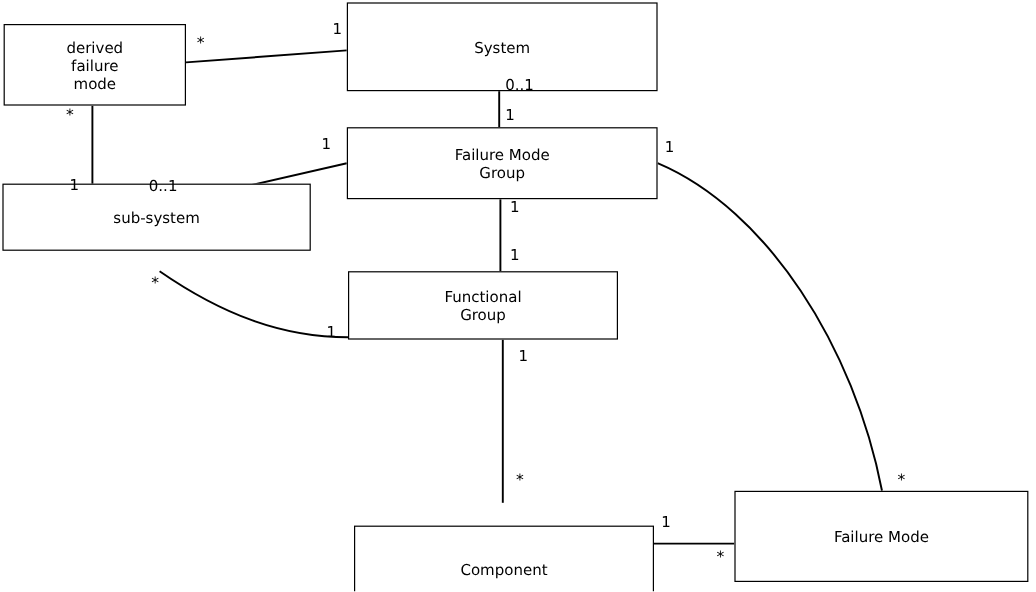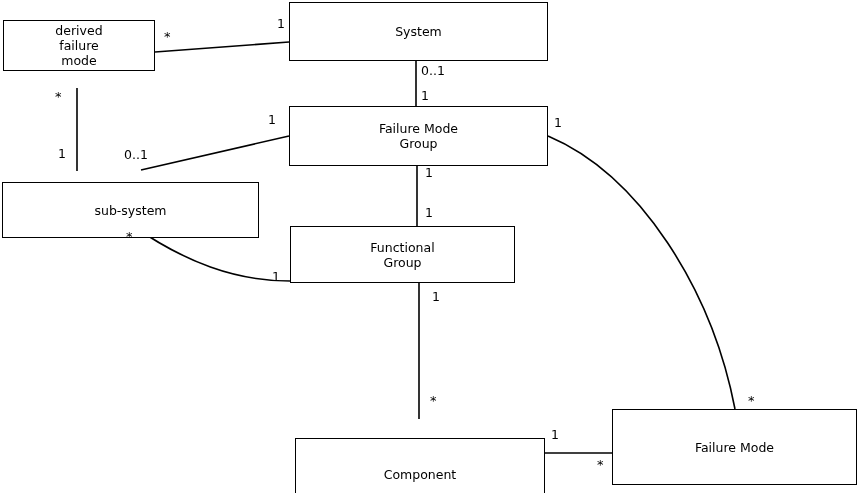--- a/index.html
+++ b/index.html
@@ -66,36 +66,36 @@
     <line x1="416" y1="59" x2="416" y2="106"></line>
     <line x1="141" y1="170" x2="289" y2="136"></line>
     <line x1="77" y1="88" x2="77" y2="171"></line>
     <line x1="417" y1="166" x2="417" y2="226"></line>
     <path d="M 133 226 C 185 262 235 281 290 281"></path>
     <line x1="419" y1="283" x2="419" y2="419"></line>
     <line x1="545" y1="453" x2="612" y2="453"></line>
     <path d="M 548 136 C 640 175 712 290 735 409"></path>
   </svg>
 
-  <div class="node" style="left:3px; top:20px; width:152px; height:51px;">
+  <div class="node" style="left:3px; top:20px; width:152px; height:68px;">
     <span class="node-label">derived
 failure
 mode</span>
   </div>
 
-  <div class="node" style="left:289px; top:2px; width:259px; height:59px;">
+  <div class="node" style="left:289px; top:2px; width:259px; height:74px;">
     <span class="node-label">System</span>
   </div>
 
   <div class="node" style="left:289px; top:106px; width:259px; height:60px;">
     <span class="node-label">Failure Mode
 Group</span>
   </div>
 
-  <div class="node" style="left:2px; top:182px; width:257px; height:56px;">
+  <div class="node" style="left:2px; top:153px; width:257px; height:56px;">
     <span class="node-label">sub-system</span>
   </div>
 
   <div class="node" style="left:290px; top:226px; width:225px; height:57px;">
     <span class="node-label">Functional
 Group</span>
   </div>
 
   <div class="node" style="left:295px; top:438px; width:250px; height:73px;">
     <span class="node-label">Component</span>

